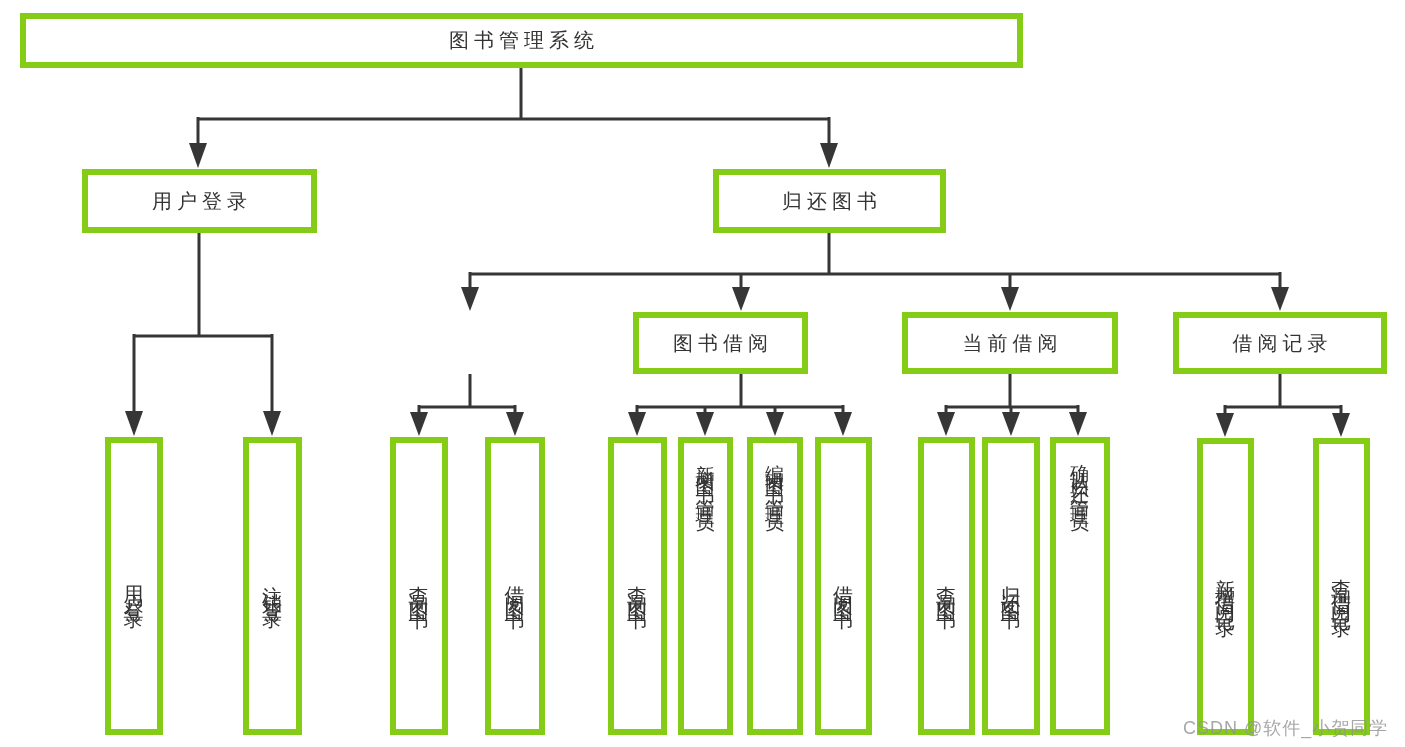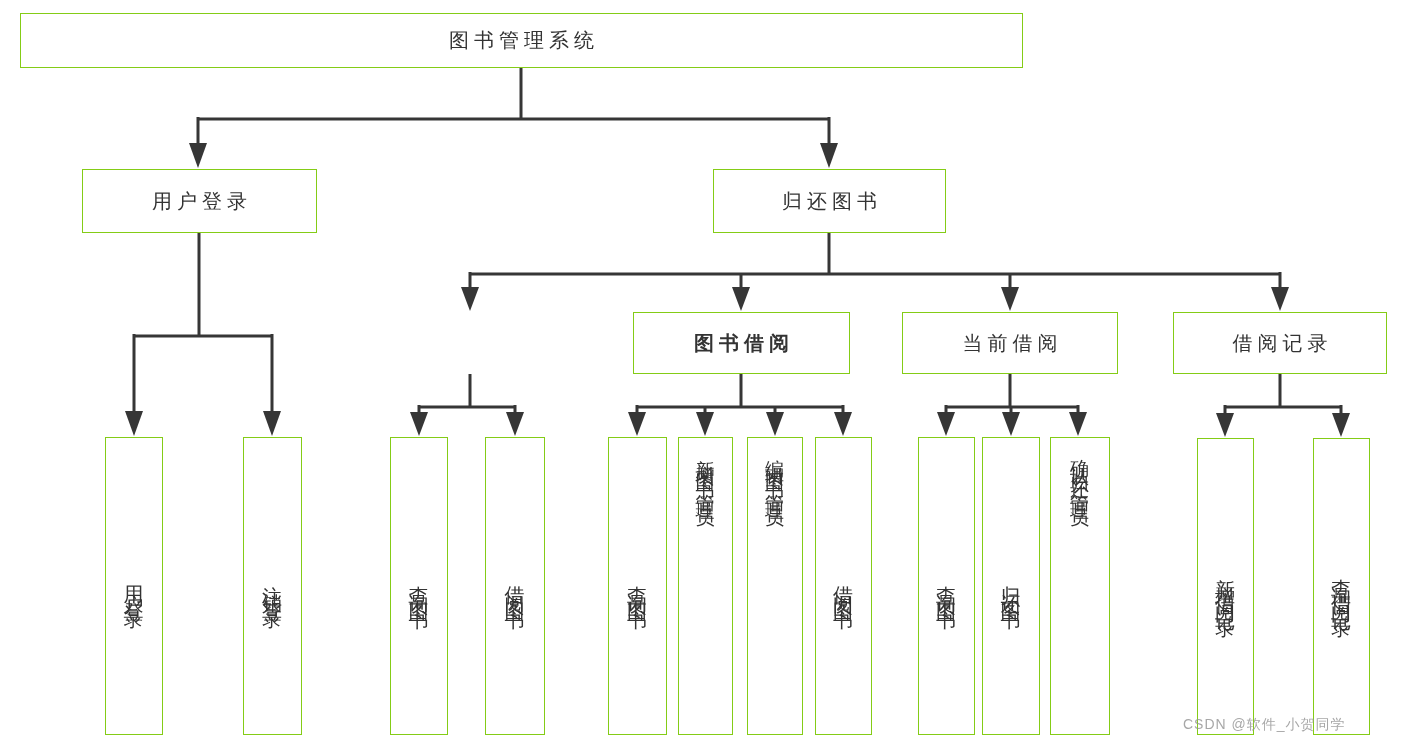--- a/index.html
+++ b/index.html
@@ -7,42 +7,42 @@
     position:relative;
     width:1405px; height:747px;
     background:#ffffff;
     font-family:"Liberation Sans", sans-serif;
     overflow:hidden;
   }
   #connector-layer { position:absolute; left:0; top:0; width:1405px; height:747px; }
   .box {
     position:absolute;
     background:#ffffff;
-    border:1px solid #84cc16;
+    border:6px solid #84cc16;
     box-sizing:border-box;
     color:#333333;
     display:flex;
     justify-content:center;
     align-items:center;
   }
   .hlabel { font-size:20px; letter-spacing:5px; text-indent:5px; white-space:nowrap; }
   .leaf .vtext {
     writing-mode:vertical-rl;
     text-orientation:mixed;
     font-size:20px;
     letter-spacing:8px;
     line-height:1;
     color:#333333;
   }
   .leaf.top-align { align-items:flex-start; }
   .leaf.top-align .vtext { padding-top:6px; letter-spacing:7px; font-size:19px; }
   #watermark {
     position:absolute;
     left:1183px; top:716px;
-    font-size:14px;
+    font-size:18px;
     color:rgba(148,148,148,0.82);
     letter-spacing:1px;
     white-space:nowrap;
     z-index:5;
   }
 </style>
 </head>
 <body>
 
 <div id="canvas">
@@ -84,21 +84,21 @@
     <span class="hlabel">图书管理系统</span>
   </div>
 
   <div class="box" style="left:82px; top:169px; width:235px; height:64px;">
     <span class="hlabel">用户登录</span>
   </div>
   <div class="box" style="left:713px; top:169px; width:233px; height:64px;">
     <span class="hlabel">归还图书</span>
   </div>
 
-  <div class="box" style="left:633px; top:312px; width:217px; height:62px;font-weight:bold;">
+  <div class="box" style="left:633px; top:312px; width:175px; height:62px;">
     <span class="hlabel">图书借阅</span>
   </div>
   <div class="box" style="left:902px; top:312px; width:216px; height:62px;">
     <span class="hlabel">当前借阅</span>
   </div>
   <div class="box" style="left:1173px; top:312px; width:214px; height:62px;">
     <span class="hlabel">借阅记录</span>
   </div>
 
   <div class="box leaf" style="left:105px; top:437px; width:58px; height:298px;">

